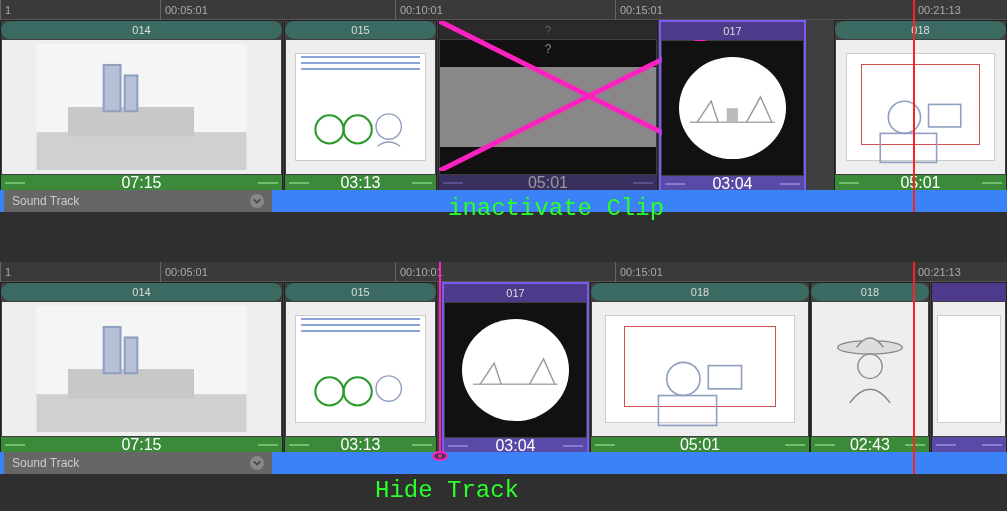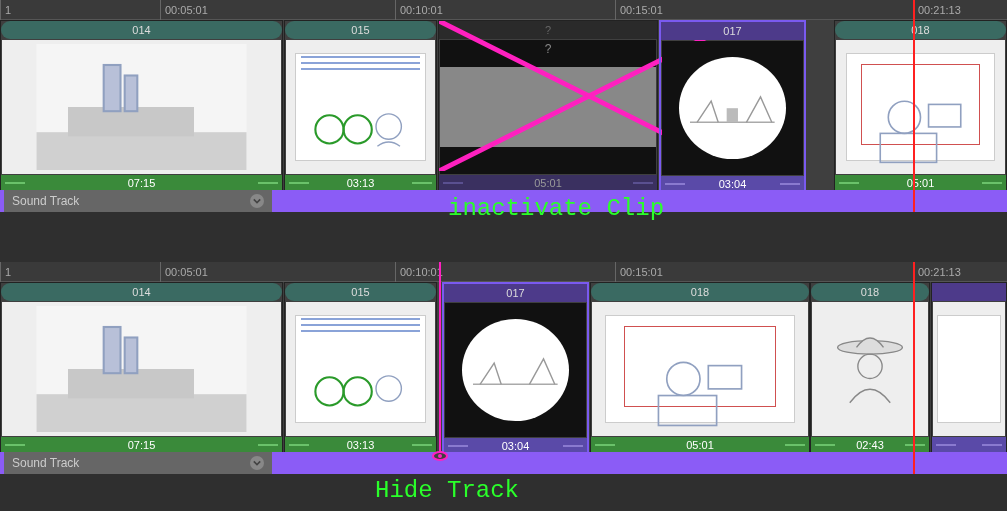--- a/index.html
+++ b/index.html
@@ -56,21 +56,21 @@
   .clip-header.dark { background: #2a2a2a; color: #666; }
   .clip-thumb {
     height: 134px;
     background: #eee;
     position: relative;
     margin: 1px;
     overflow: hidden;
   }
   .clip-footer {
     height: 16px;
-    font-size: 11px;
+    font-size: 16px;
     text-align: center;
     line-height: 16px;
     position: relative;
     color: #fff;
   }
   .clip-footer.green { background: #3a8a3a; }
   .clip-footer.green::before,
   .clip-footer.green::after {
     content:'';
     position:absolute;
@@ -115,21 +115,21 @@
     color:#888;
     font-size:12px;
   }
   .cross-x {
     position:absolute;
     inset:0;
     pointer-events:none;
   }
   .sound-track {
     height: 22px;
-    background: #8b5cf6;
+    background: #3b82f6;
     position: relative;
     display:flex;
     align-items:flex-start;
     font-size:12px;
     color:#ccc;
     padding-left:4px;
   }
   .sound-label-bg {
     background:#666;
     width:268px;

